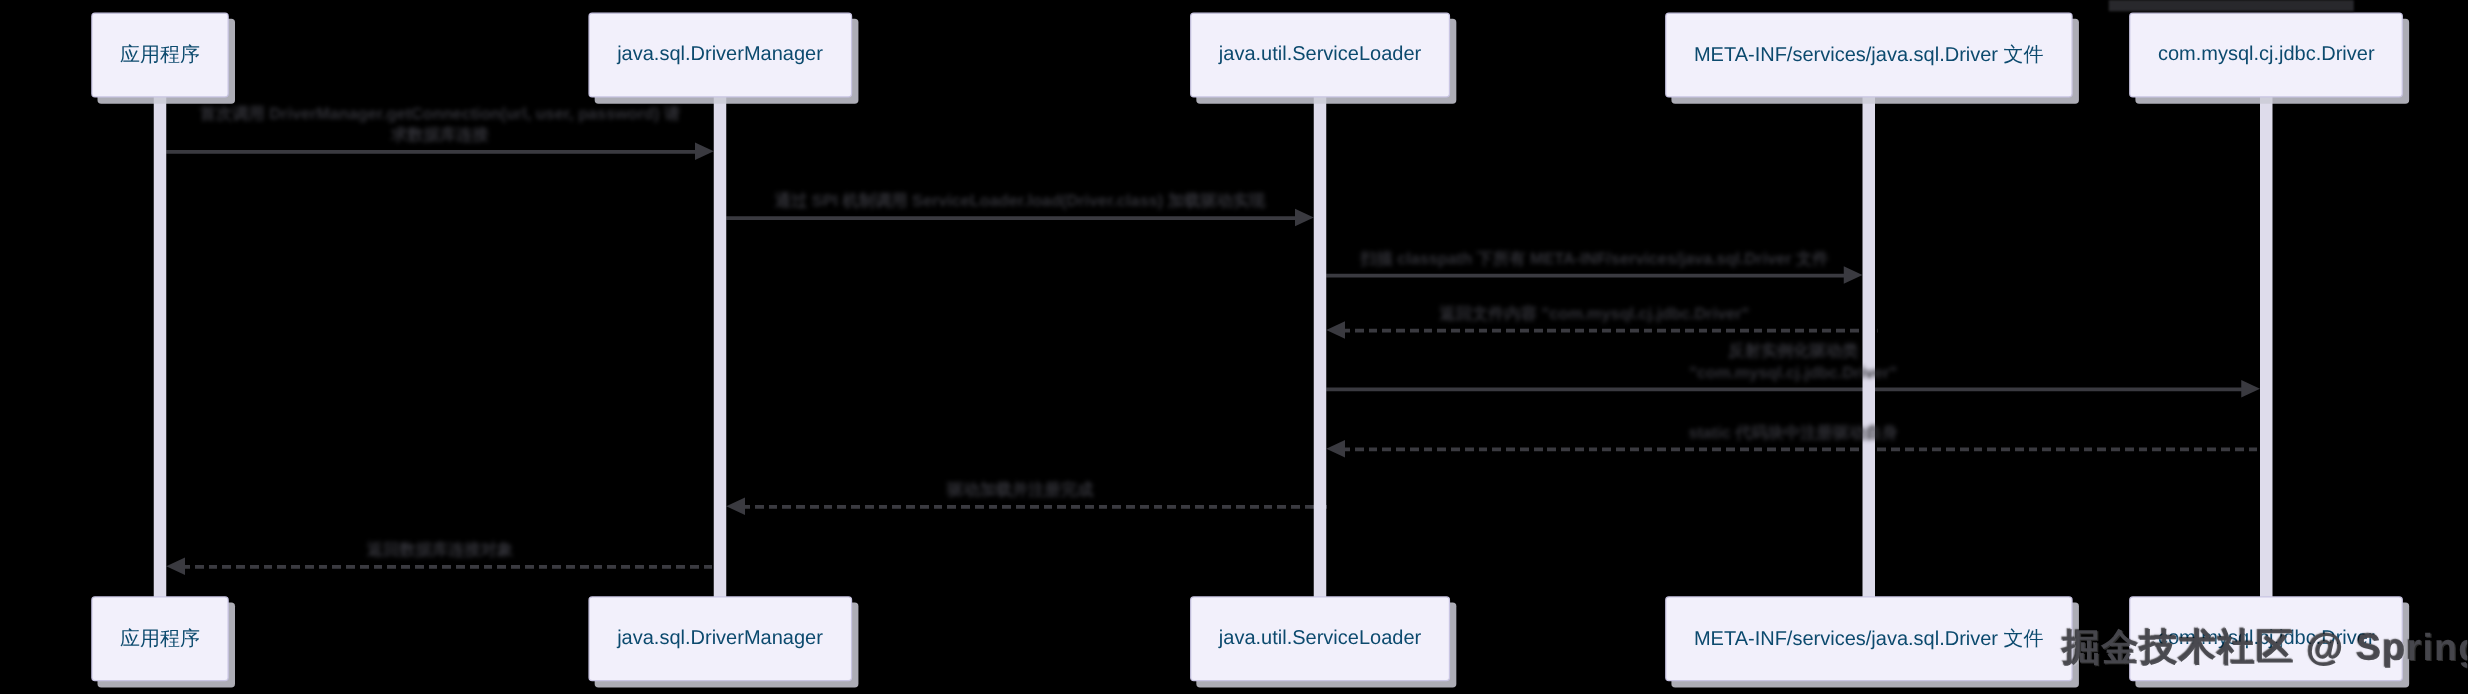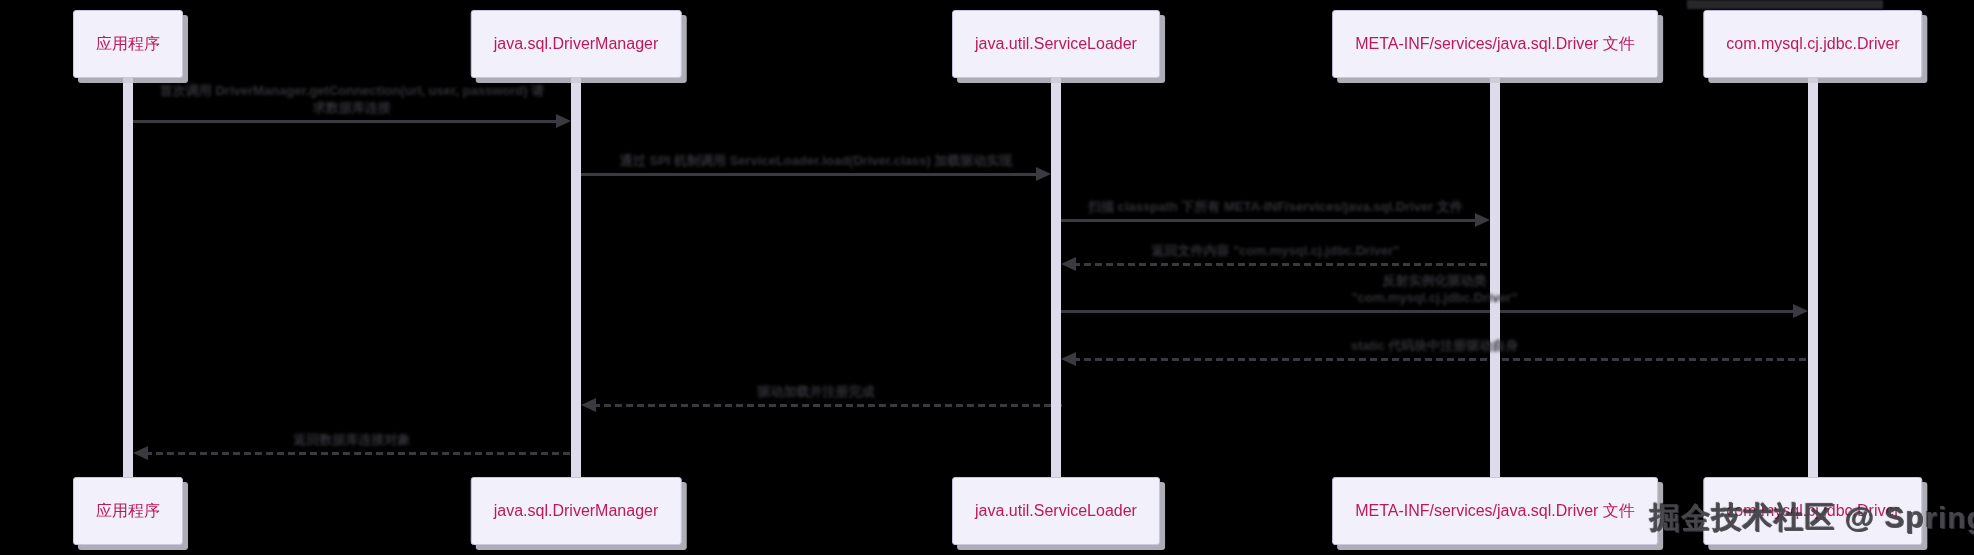--- a/index.html
+++ b/index.html
@@ -4,21 +4,21 @@
 <style>
   html,body { margin:0; padding:0; background:#000; }
   .stage {
     position:relative; width:1974px; height:555px; background:#000000;
     overflow:hidden; font-family:"Liberation Sans","DejaVu Sans",sans-serif;
   }
   .pbox {
     position:absolute; transform:translateX(-50%);
     background:#F2F0FB; border:1px solid #C9C5E3; border-radius:3px;
     box-shadow:5px 5px 0 rgba(203,203,214,0.85);
-    color:#be185d; font-size:16px;
+    color:#0c4a6e; font-size:16px;
     display:flex; align-items:center; justify-content:center;
     padding:0 22px; height:66px; white-space:nowrap; z-index:4;
   }
   .lifeline {
     position:absolute; width:10px; background:#DEDCEB; z-index:2;
     top:74px; height:406px;
   }
   .msgline { position:absolute; height:3px; background:#3a3a40; z-index:1; }
   .msgline.dashed {
     background:repeating-linear-gradient(90deg,#3a3a40 0 7px, rgba(0,0,0,0) 7px 11px);

